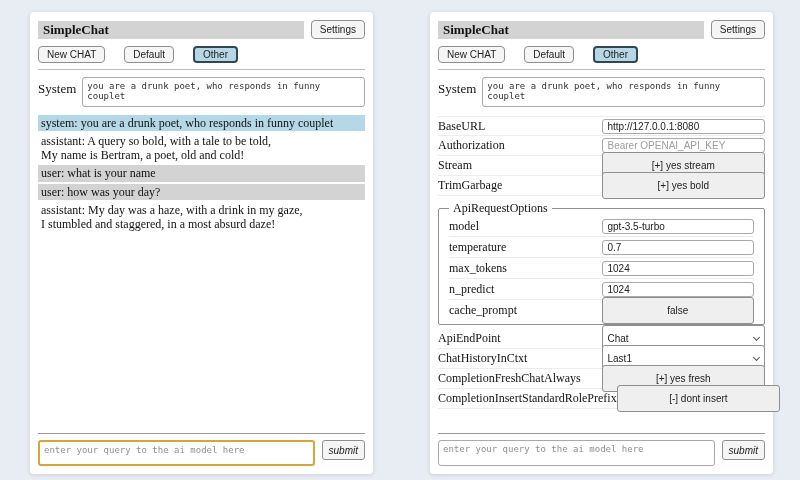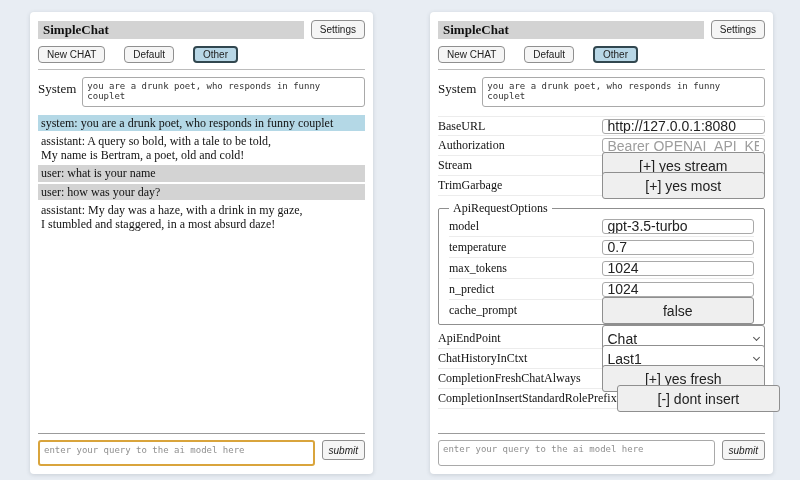--- a/index.html
+++ b/index.html
@@ -61,21 +61,21 @@
   
   .settings-area { flex:1; margin-top:9px; }
   .setting-row {
     display:flex; align-items:center; justify-content:space-between;
     border-bottom:1px solid #ececec; padding:2px 0; height:20px;
   }
   .settings-area > .setting-row:first-of-type { border-top:1px solid #ececec; }
   .setting-label { font-size:12px; color:#111; white-space:nowrap; }
   .ctl {
     width:50%; flex:0 0 50%; height:15px;
-    font-family:"Liberation Sans", sans-serif; font-size:14px; color:#222;
+    font-family:"Liberation Sans", sans-serif; font-size:10px; color:#222;
   }
   input.ctl { border:1px solid #a9a9a9; border-radius:3px; padding:1px 5px; outline:none; }
   input.ctl::placeholder { color:#9d9d9d; }
   button.ctl {
     background:#efefef; border:1px solid #8f8f8f; border-radius:3px;
     text-align:center; padding:0; height:27px; line-height:12px; cursor:pointer;
   }
   .select {
     border:1px solid #8f8f8f; border-radius:3px; background:#fff;
     display:flex; align-items:center; justify-content:space-between;
@@ -164,21 +164,21 @@
       <input class="ctl" placeholder="Bearer OPENAI_API_KEY" style="">
     </div>
 
     <div class="setting-row">
       <span class="setting-label">Stream</span>
       <button class="ctl">[+] yes stream</button>
     </div>
 
     <div class="setting-row">
       <span class="setting-label">TrimGarbage</span>
-      <button class="ctl">[+] yes most</button>
+      <button class="ctl">[+] yes bold</button>
     </div>
 
     <fieldset class="aro">
       <legend>ApiRequestOptions</legend>
 
       <div class="setting-row">
         <span class="setting-label">model</span>
         <input class="ctl" value="gpt-3.5-turbo" style="">
       </div>
 

